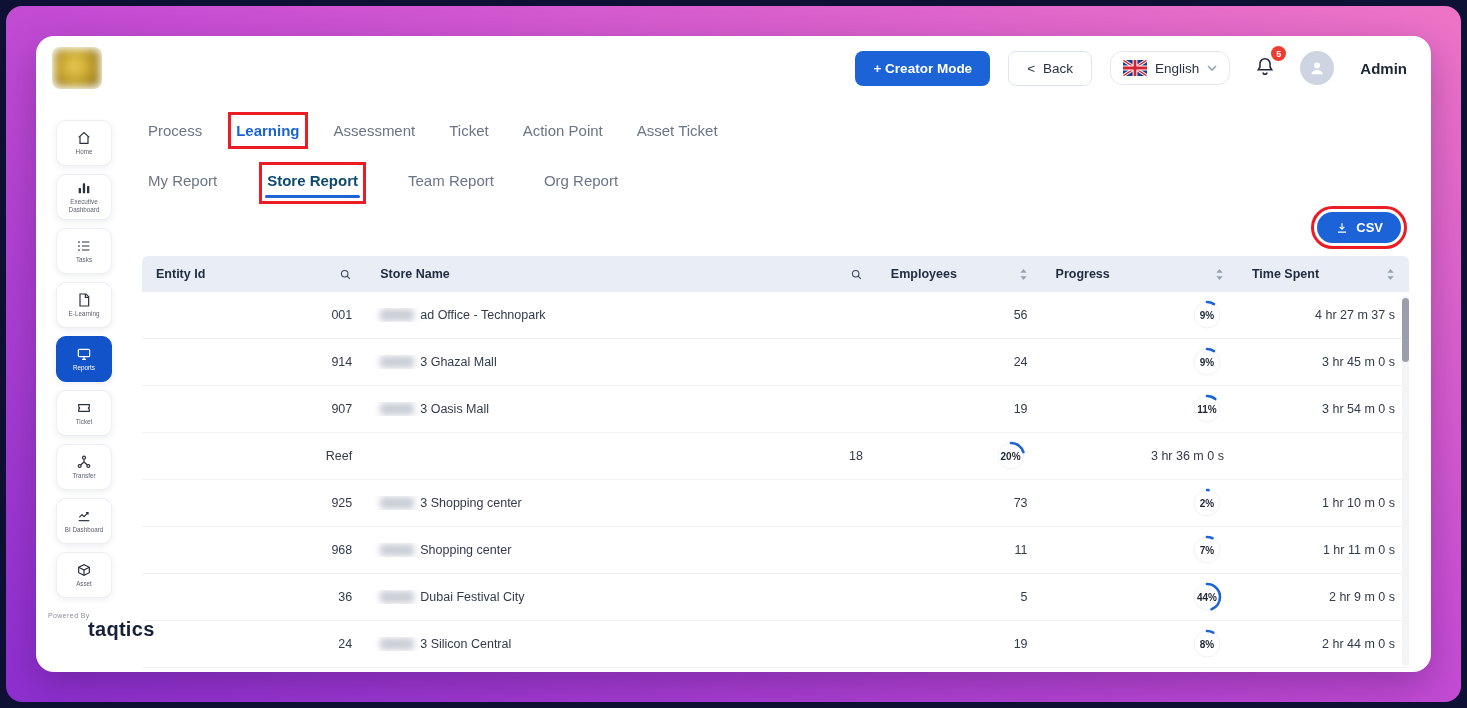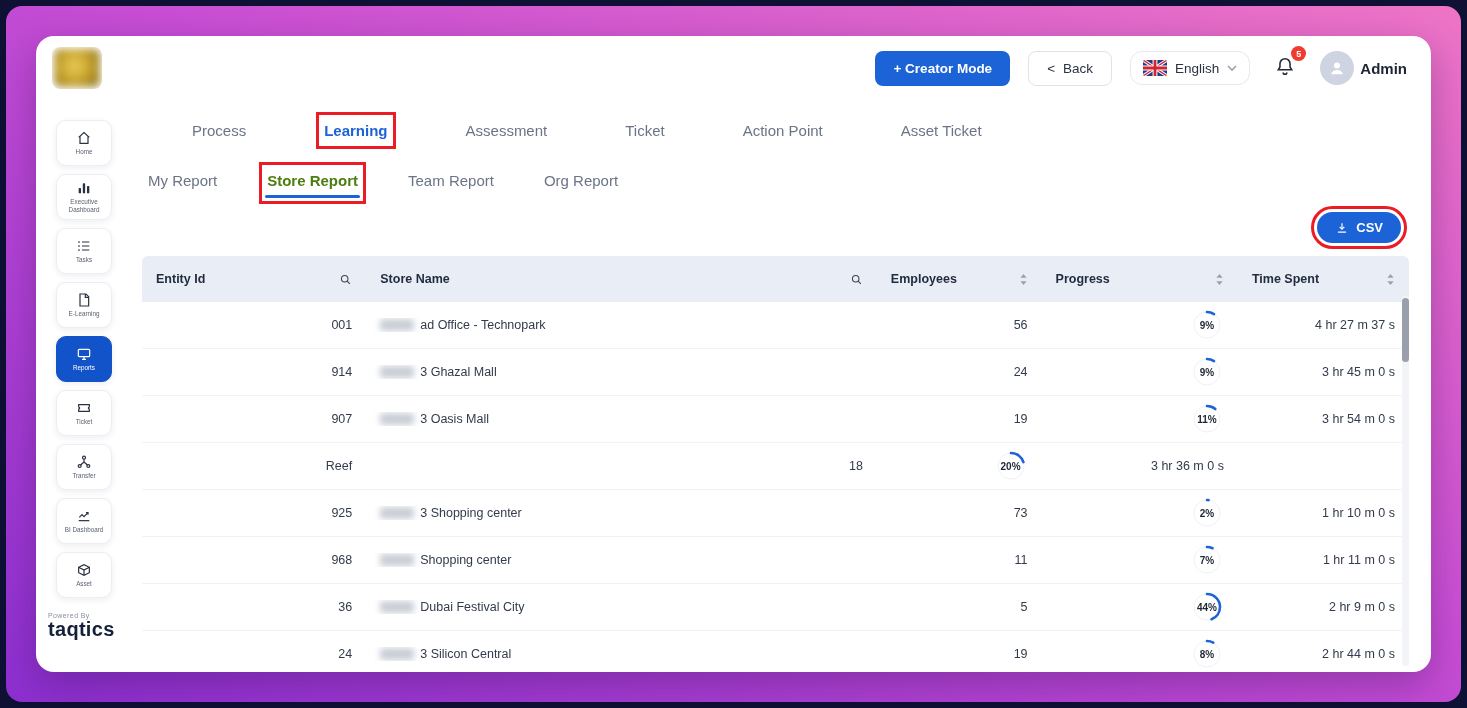--- a/index.html
+++ b/index.html
@@ -21,58 +21,58 @@
   .btn-creator { background:#1b63d6; color:#fff; border:none; border-radius:8px; padding:10px 18px;
     font-size:13.5px; font-weight:600; font-family:inherit; cursor:pointer; }
   .btn-back { background:#fff; border:1px solid #dfe3ec; border-radius:8px; padding:9px 18px;
     font-size:13.5px; color:#2a3342; font-weight:500; font-family:inherit; display:flex; align-items:center; gap:8px; cursor:pointer; }
   .lang { display:flex; align-items:center; gap:8px; border:1px solid #e5e8ef; border-radius:12px;
     padding:8px 12px; font-size:13.5px; color:#2a3342; cursor:pointer; }
   .flag { width:24px; height:16px; border-radius:2px; overflow:hidden; display:inline-flex; }
   .bell-wrap { position:relative; padding:4px 6px; cursor:pointer; }
   .badge { position:absolute; top:-5px; right:-4px; background:#f23b2f; color:#fff; font-size:9px; font-weight:700;
     min-width:15px; height:15px; border-radius:8px; display:flex; align-items:center; justify-content:center; padding:0 3px; }
-  .user { display:flex; align-items:center; gap:6px; font-size:15px; font-weight:600; color:#1d2433; cursor:pointer; }
+  .user { display:flex; align-items:center; gap:26px; font-size:15px; font-weight:600; color:#1d2433; cursor:pointer; }
   .avatar { width:34px; height:34px; border-radius:50%; background:#cfd4e2; display:flex; align-items:center; justify-content:center; }
 
   
   .app-body { display:flex; height:calc(100% - 64px); }
   .sidebar { width:96px; display:flex; flex-direction:column; align-items:center; padding-top:20px; gap:8px; }
   .side-item { width:56px; height:46px; background:#fff; border:1px solid #eceef4; border-radius:10px;
     box-shadow:0 2px 6px rgba(30,40,80,.08); display:flex; flex-direction:column; align-items:center;
     justify-content:center; gap:2px; color:#2a3140; cursor:pointer; flex:0 0 auto; }
   .side-icon { display:flex; align-items:center; justify-content:center; }
   .side-label { font-size:6.3px; color:#5a6170; text-align:center; line-height:1.2; max-width:52px; }
   .side-item.active { background:#1353c9; border-color:#1353c9; color:#fff; }
   .side-item.active .side-label { color:#fff; }
   .brand-block { margin-top:6px; align-self:flex-start; padding-left:12px; }
   .powered-by { font-size:7px; color:#8a8f9c; letter-spacing:.4px; }
-  .brand { font-size:20px; font-weight:700; color:#15203a; letter-spacing:.3px; line-height:1.05; }
+  .brand { font-size:20px; font-weight:700; color:#15203a; letter-spacing:.3px; line-height:1.05;margin-left:40px; }
 
   .main { flex:1; padding:14px 22px 0 10px; display:flex; flex-direction:column; }
 
   
   .tabs { display:flex; gap:30px; align-items:center; padding:4px 0 9px 4px; }
-  .tab { background:none; border:none; font-size:15px; color:#6b7487; cursor:pointer; padding:4px 2px; font-family:inherit;margin-left:44px; }
+  .tab { background:none; border:none; font-size:15px; color:#6b7487; cursor:pointer; padding:4px 2px; font-family:inherit; }
   .tab.active { color:#1b63d6; font-weight:600; }
   .subtabs { display:flex; gap:46px; margin-top:12px; padding:4px 0 4px 4px; }
   .subtab { background:none; border:none; font-size:15px; color:#6b7487; cursor:pointer;
     padding:4px 2px 9px; position:relative; font-family:Liberation Sans, sans-serif; }
-  .subtab.active { color:#4d7c0f; font-weight:600; }
+  .subtab.active { color:#0c4a6e; font-weight:600; }
   .subtab.active::after { content:""; position:absolute; left:0; right:0; bottom:0; height:3px; background:#1b63d6; border-radius:2px; }
 
   .annot { outline:3px solid #eb1c24; outline-offset:3px; }
 
   .csv-row { display:flex; justify-content:flex-end; margin:10px 8px 13px 0; }
   .csv-btn { display:flex; align-items:center; gap:7px; background:#1b63d6; color:#fff; border:none;
     border-radius:17px; padding:8px 18px; font-size:13px; font-weight:700; font-family:inherit; cursor:pointer; }
 
   
   .table-wrap { position:relative; --cols:17.7% 40.3% 13% 15.5% 13.5%; }
-  .thead { display:grid; grid-template-columns:var(--cols); background:#e9eef6; height:46px;
+  .thead { display:grid; grid-template-columns:var(--cols); background:#e9eef6; height:36px;
     align-items:center; border-radius:6px 6px 0 0; }
   .th { display:flex; align-items:center; justify-content:space-between; padding:0 14px;
     font-size:12.5px; font-weight:700; color:#222d40; }
   .th-icon { display:flex; align-items:center; cursor:pointer; }
   .tbody { height:386px; overflow:hidden; position:relative; }
   .tr { display:grid; grid-template-columns:var(--cols); height:47px; align-items:center;
     border-bottom:1px solid #f0f2f6; font-size:12.5px; color:#323b4c;text-align:right; }
   .td { padding:0 14px; white-space:nowrap; overflow:hidden; }
   .td-store { display:flex; align-items:center; gap:6px; }
   .redact { display:inline-block; width:34px; height:12px; background:#c9ced6; border-radius:2px; filter:blur(3px); flex:0 0 auto; }

